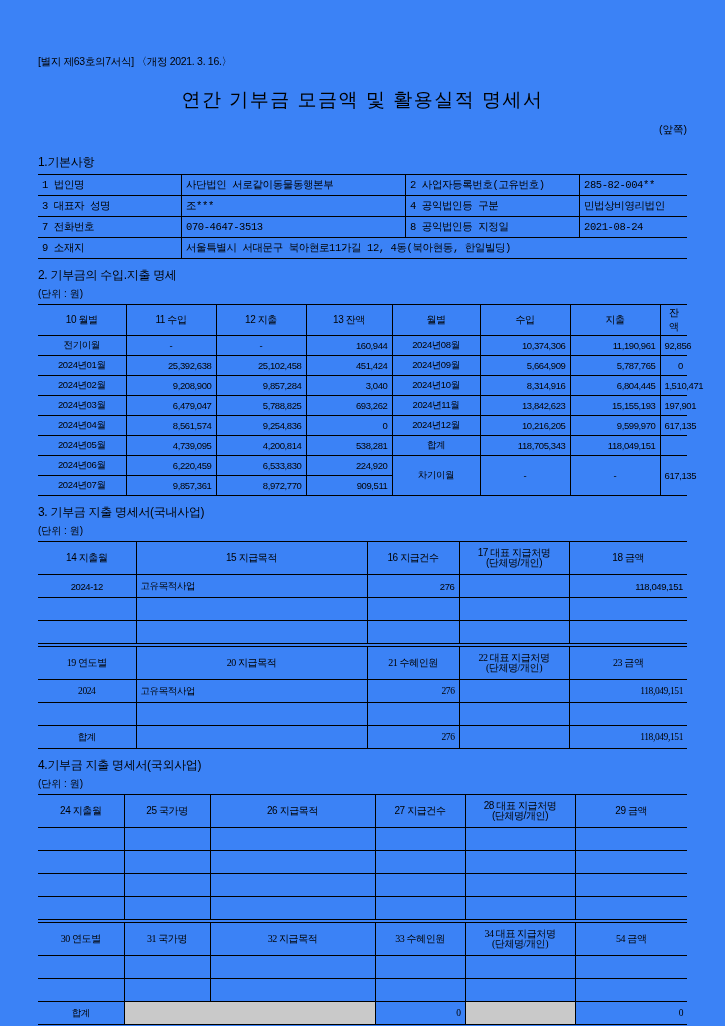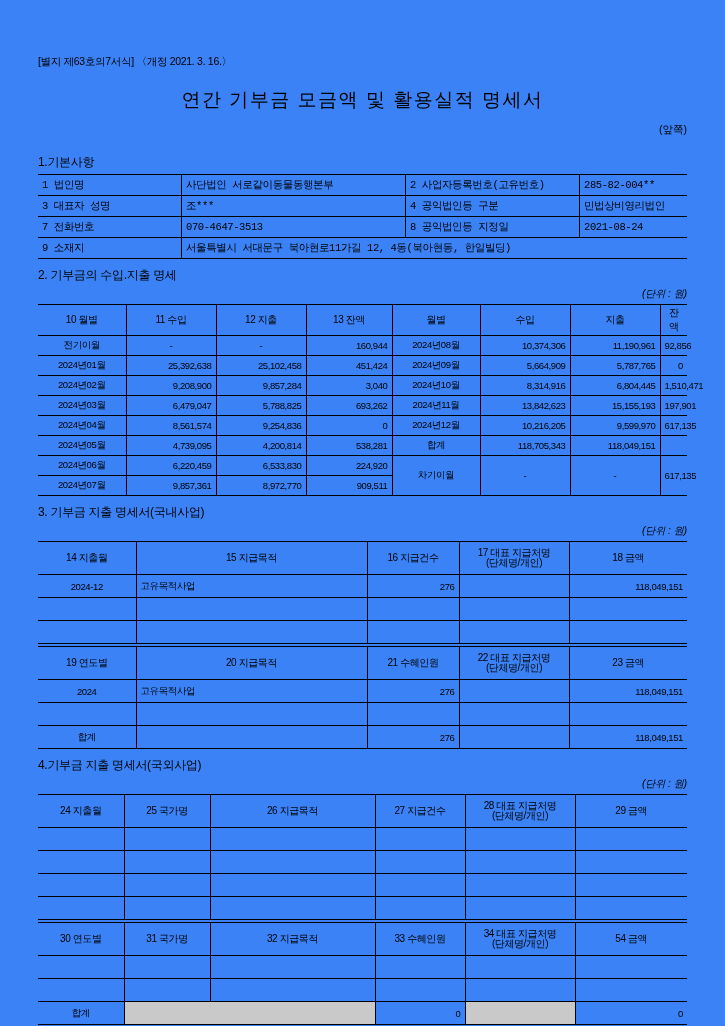--- a/index.html
+++ b/index.html
@@ -38,24 +38,23 @@
     font-size: 10.5px;
     margin-bottom: 17px;
   }
   .section-title {
     font-size: 12px;
     font-weight: normal;
     letter-spacing: -0.3px;
     margin: 8px 0 3px 0;
   }
   .unit-note {
-    text-align: right;
+    text-align: left;
     font-size: 10px;
     margin: 2px 0 3px 0;
-    font-style: italic;
   }
   table {
     border-collapse: collapse;
     width: 100%;
     table-layout: fixed;
   }
   table.basic {
     border-top: 1.4px solid #000;
     border-bottom: 1.4px solid #000;
     font-family: Liberation Mono, monospace;
@@ -97,21 +96,21 @@
   .r { text-align: right; }
   .l { text-align: left; }
   .num {
     text-align: right;
     font-size: 8px;
     letter-spacing: -0.2px;
   }
   .thickline td, .thickline th { border-top: 1.2px solid #000 !important; }
   .shaded { background: #c9c9c9; }
   .subhead { font-size: 9.5px; line-height: 1.05; }
-  .sp-table { margin-top: 2px; }
+  .sp-table { margin-top: 2px; font-family: Liberation Serif, serif; }
 </style>
 </head>
 <body>
 
 <div class="page">
 
   <div class="form-code">[별지 제63호의7서식] 〈개정 2021. 3. 16.〉</div>
 
   <h1 class="doc-title">연간 기부금 모금액 및 활용실적 명세서</h1>
 

